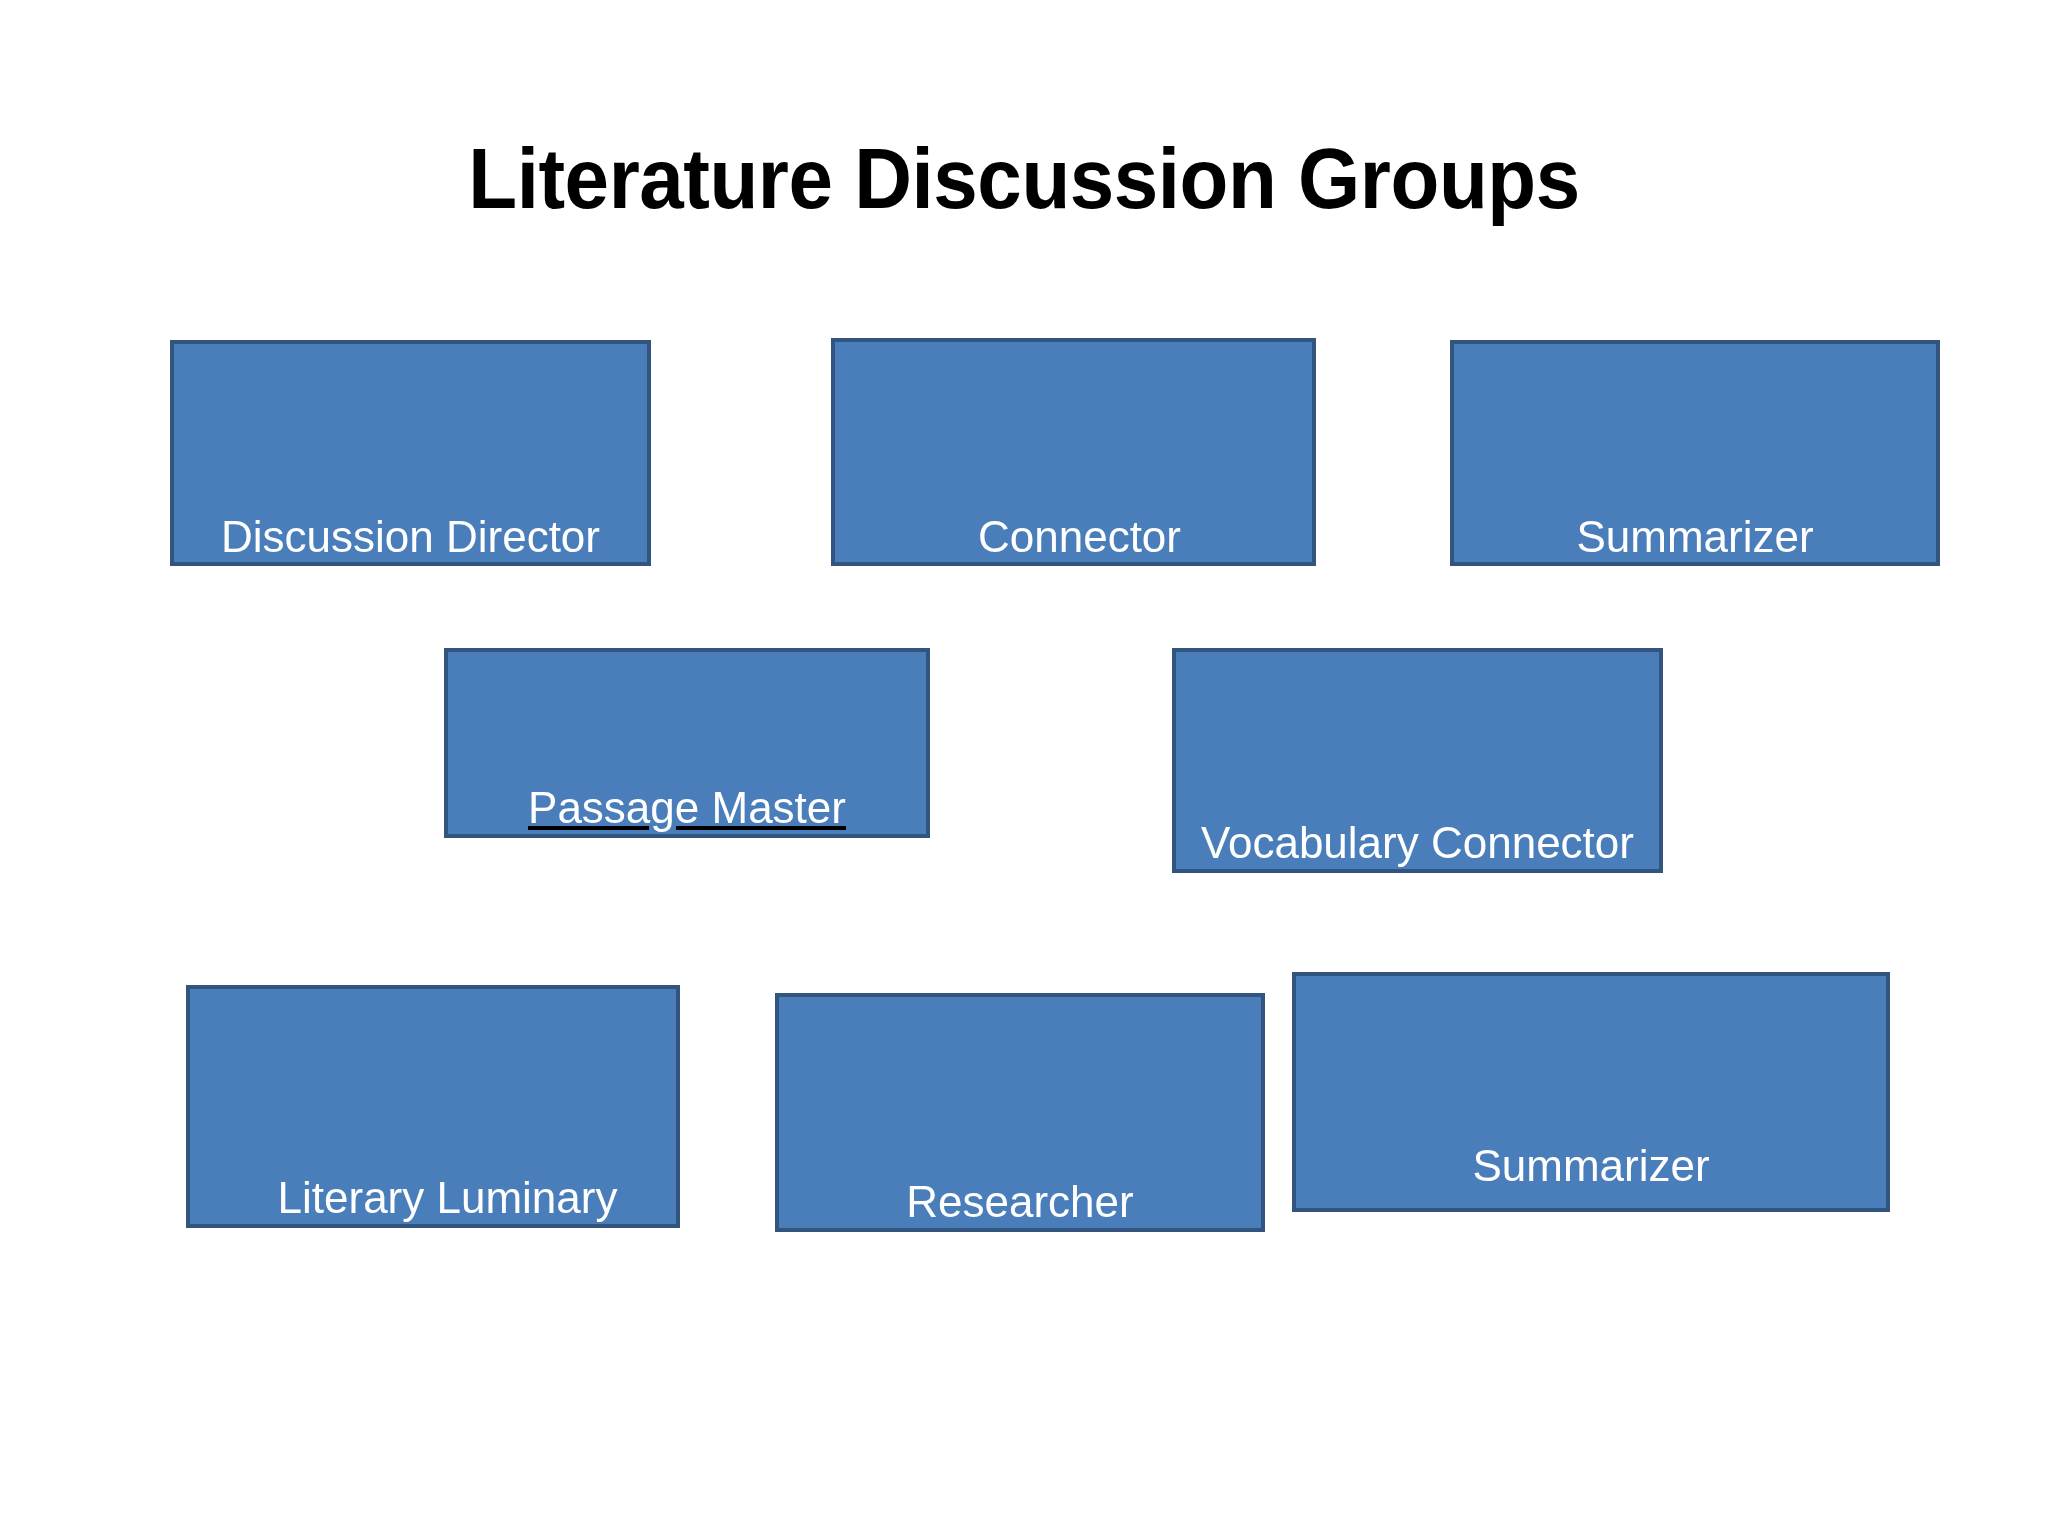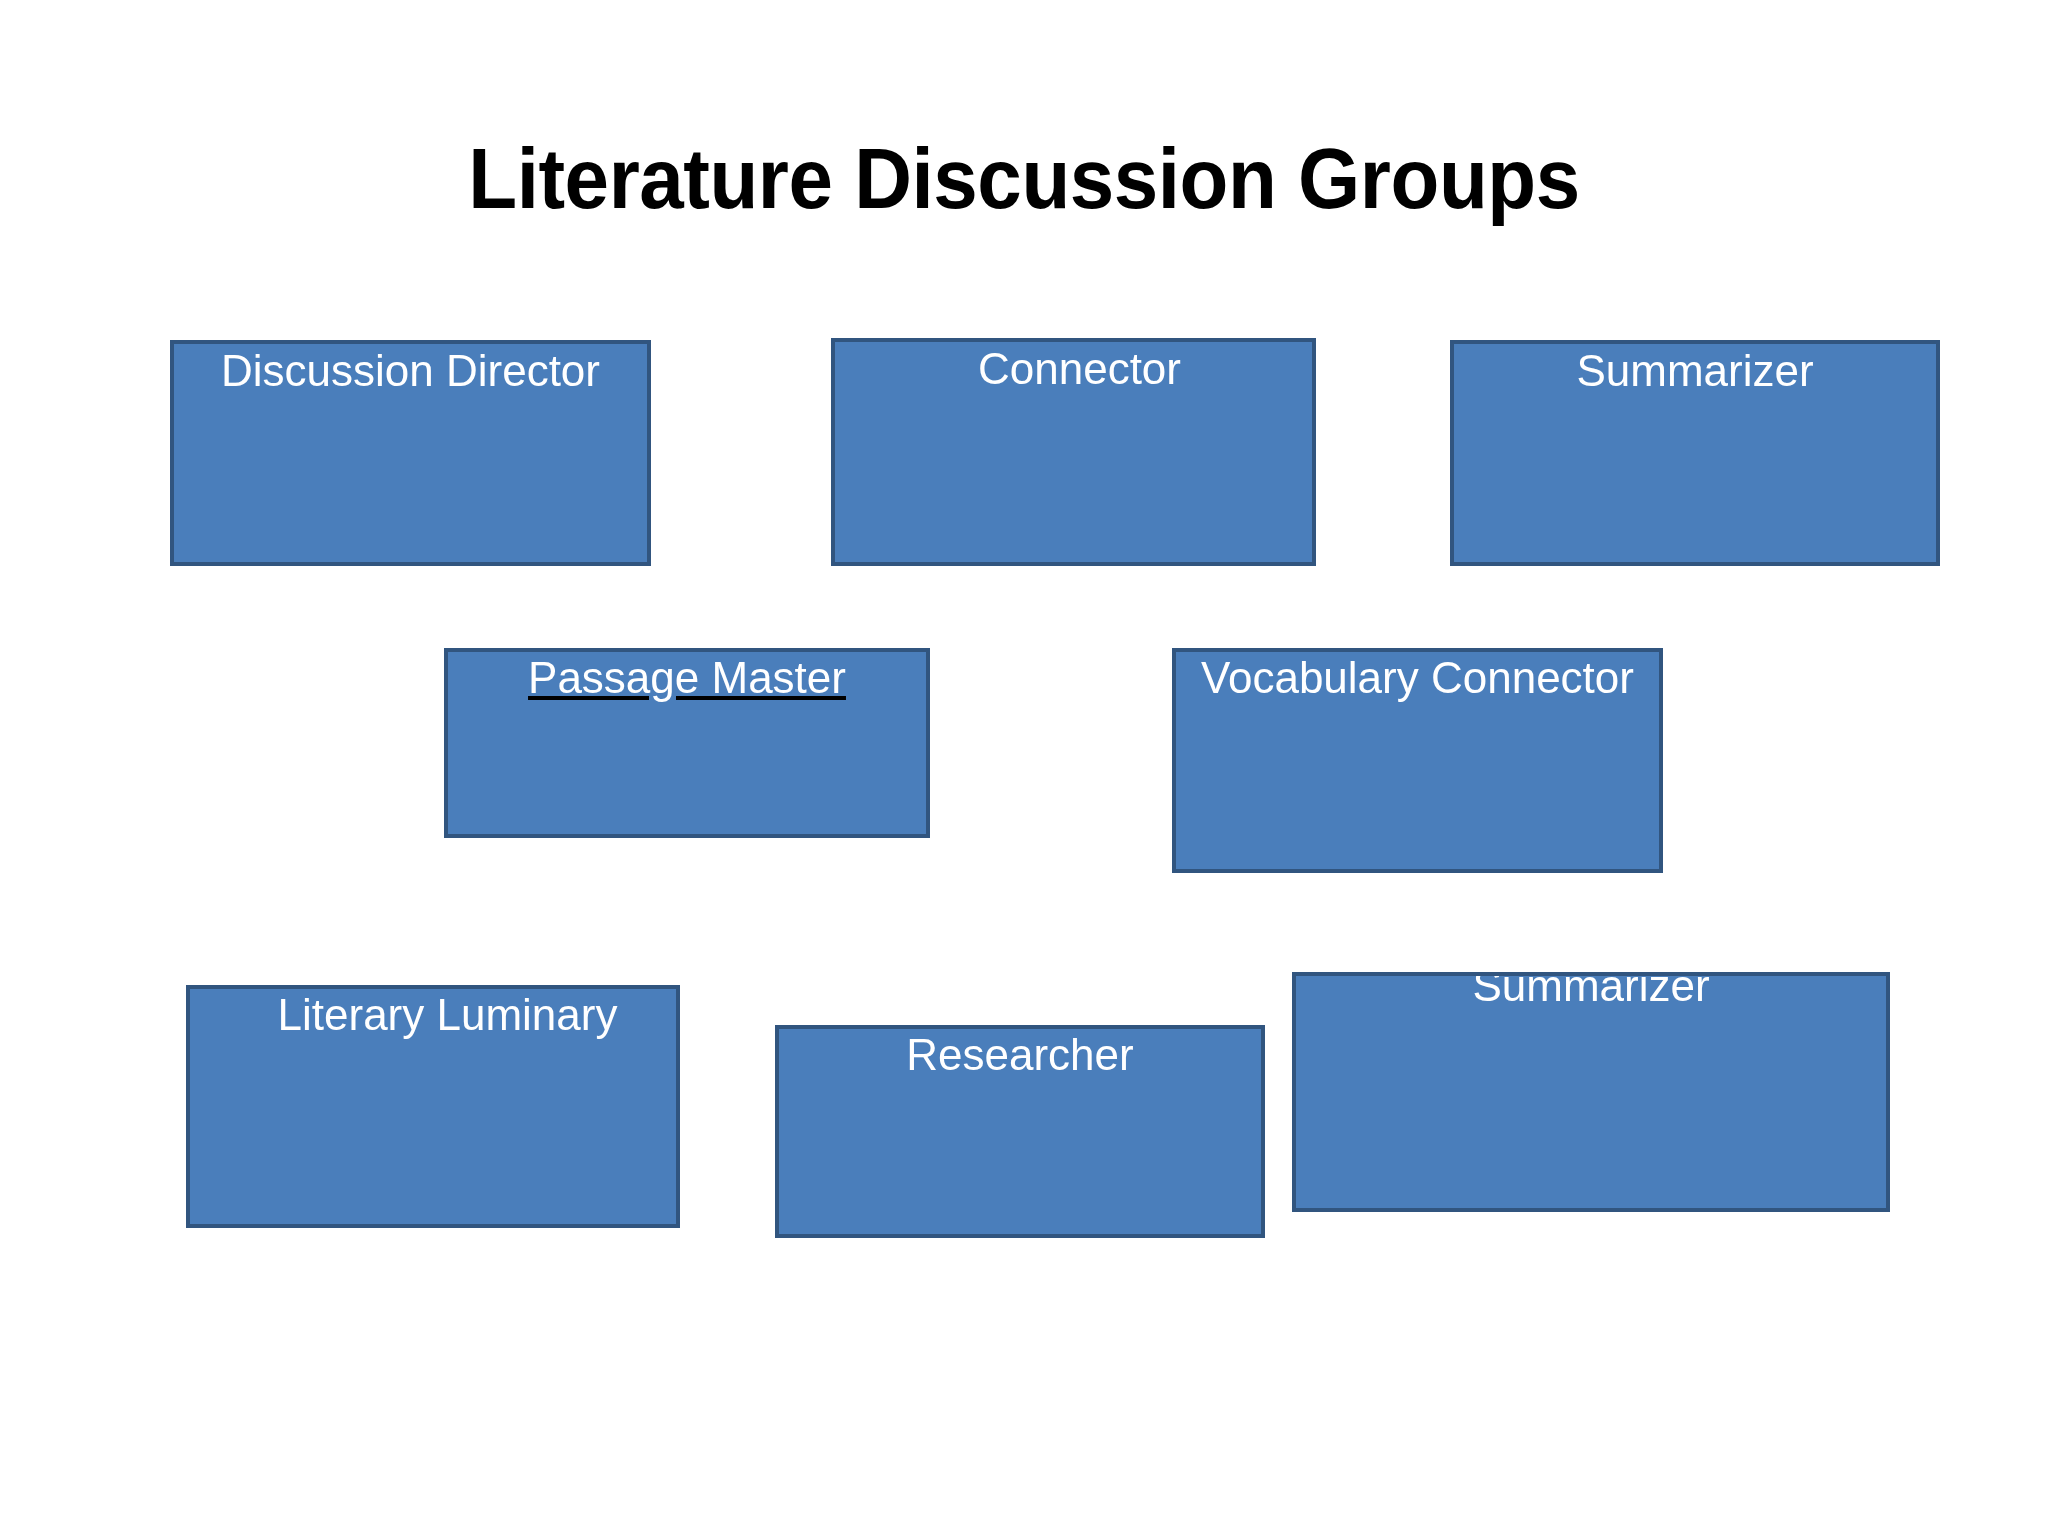--- a/index.html
+++ b/index.html
@@ -44,21 +44,21 @@
     white-space: nowrap;
   }
 
   
   .role-box {
     position: absolute;
     box-sizing: border-box;
     background: #4a7ebb;
     border: 4px solid #31557f;
     display: flex;
-    align-items: flex-start;
+    align-items: flex-end;
     justify-content: center;
     overflow: hidden;
   }
   .role-label {
     color: #ffffff;
     font-family: "Liberation Sans", "DejaVu Sans", sans-serif;
     font-weight: normal;
     font-size: 44px;
     line-height: 52px;
     white-space: nowrap;
@@ -69,21 +69,21 @@
   #box-discussion-director { left: 170px;  top: 340px;  width: 481px; height: 226px; }
   #box-connector           { left: 831px;  top: 338px;  width: 485px; height: 228px; padding-left: 12px; }
   #box-illustrator         { left: 1450px; top: 340px;  width: 490px; height: 226px; }
 
   
   #box-passage-master      { left: 444px;  top: 648px;  width: 486px; height: 190px; text-decoration: underline; }
   #box-vocabulary-enricher { left: 1172px; top: 648px;  width: 491px; height: 225px; }
 
   
   #box-literary-luminary   { left: 186px;  top: 985px;  width: 494px; height: 243px; padding-left: 29px; }
-  #box-researcher          { left: 775px;  top: 993px;  width: 490px; height: 213px; margin-top: 32px; }
+  #box-researcher          { left: 775px;  top: 993px;  width: 490px; height: 239px; }
   #box-summarizer          { left: 1292px; top: 972px;  width: 598px; height: 240px; }
 
   
   #box-discussion-director .role-label,
   #box-connector .role-label,
   #box-illustrator .role-label { transform: translateY(1px); }
   #box-summarizer .role-label { transform: translateY(-16px); }
   #box-literary-luminary .role-label { transform: translateY(0px); }
 </style>
 </head>

